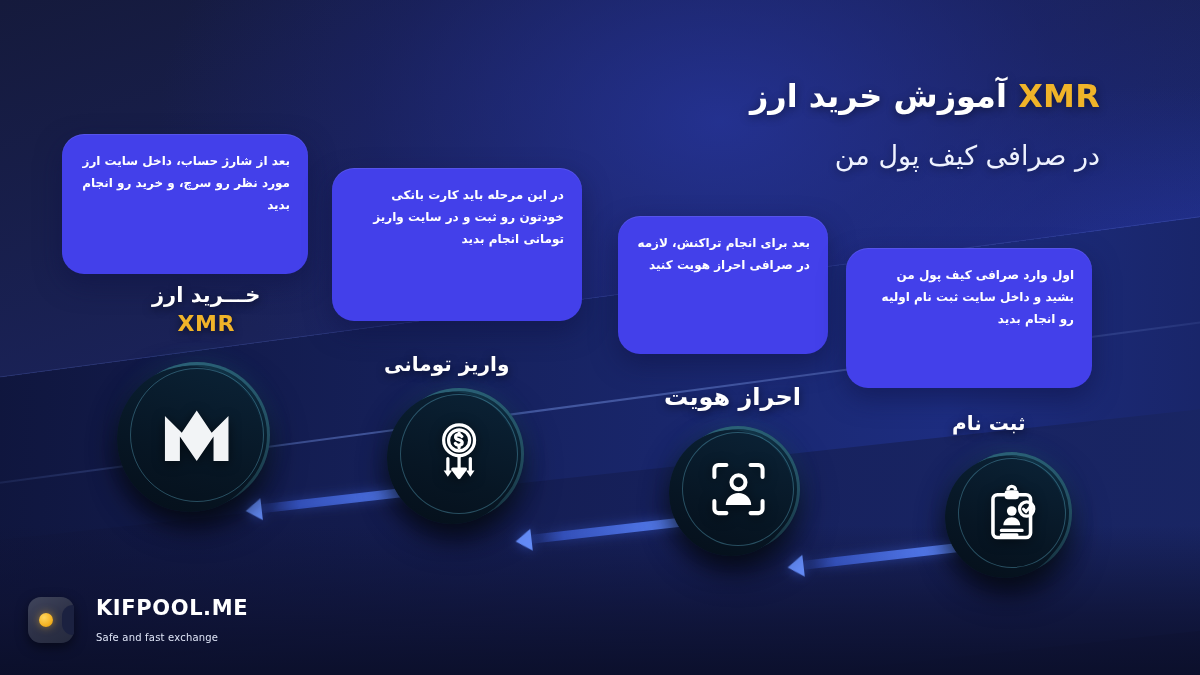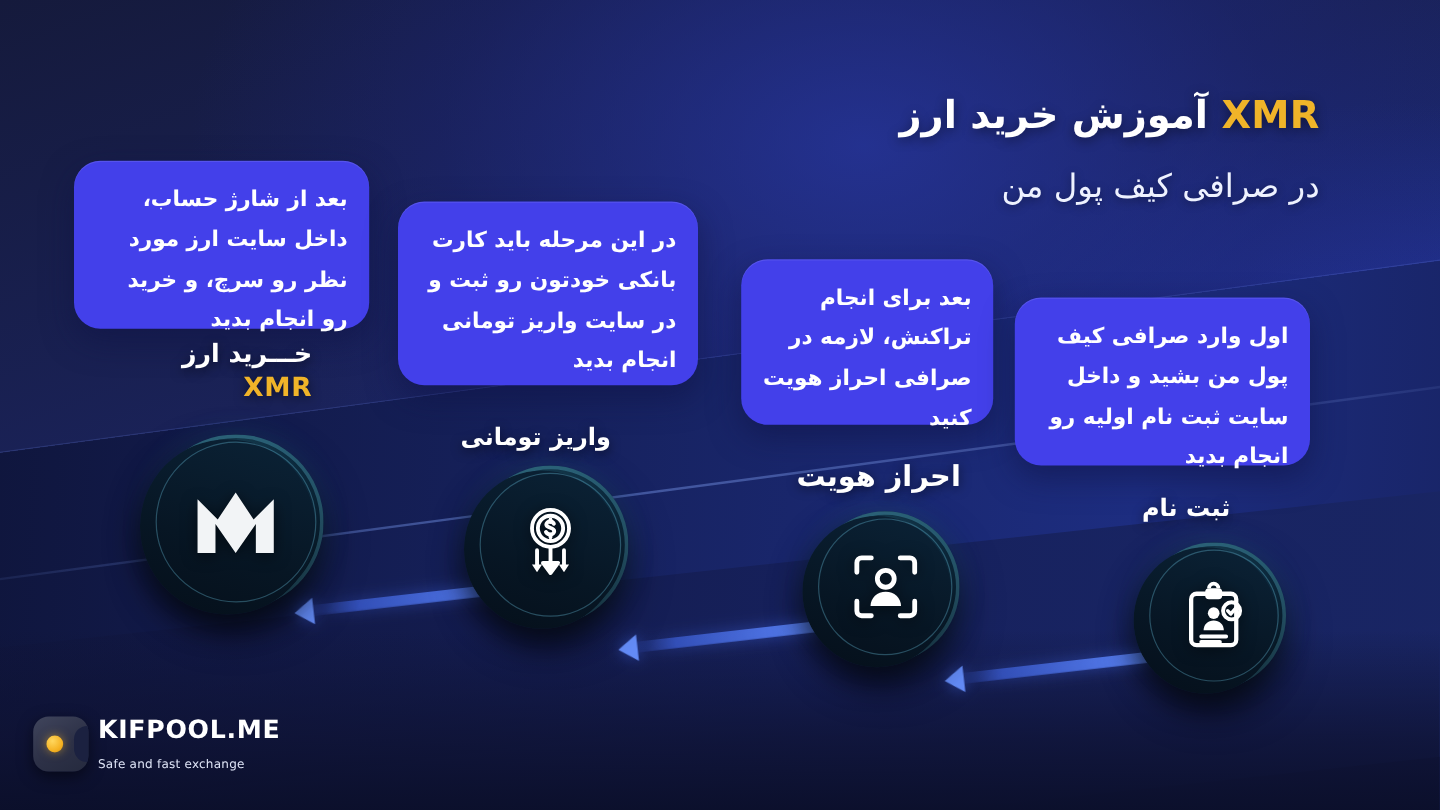--- a/index.html
+++ b/index.html
@@ -93,37 +93,38 @@
 
   
   .card {
     position: absolute;
     background: #4340ea;
     border-radius: 22px;
     padding: 16px 18px 18px;
     color: #ffffff;
     text-align: right;
     direction: rtl;
-    font-size: 18px;
+    font-size: 12px;
     font-weight: 700;
     line-height: 1.85;
     letter-spacing: .1px;
     box-shadow: 0 10px 26px rgba(15,18,70,.55), inset 0 1px 0 rgba(255,255,255,.10);
     z-index: 7;
   }
   .card-1 { left: 62px;  top: 134px; width: 246px; height: 140px; }
   .card-2 { left: 332px; top: 168px; width: 250px; height: 153px; }
   .card-3 { left: 618px; top: 216px; width: 210px; height: 138px; }
   .card-4 { left: 846px; top: 248px; width: 246px; height: 140px; }
 
   
   .step-label {
     position: absolute;
     color: #ffffff;
     font-weight: 800;
+    text-align: center;
     direction: rtl;
     line-height: 1.18;
     text-shadow: 0 2px 9px rgba(0,0,0,.55);
     z-index: 8;
     white-space: nowrap;
   }
   .label-1 { left: 152px; top: 283px; font-size: 21px; }
   .label-1 .xmr { display: block; color: #f0b429; font-size: 22px; margin-top: 3px; letter-spacing: .5px; }
   .label-2 { left: 384px; top: 353px; font-size: 20px; }
   .label-3 { left: 664px; top: 383px; font-size: 24px; }
@@ -192,21 +193,21 @@
   .arrow-a { left: 258px; top: 494px; width: 186px; transform: rotate(-6.5deg); }
   .arrow-b { left: 528px; top: 526px; width: 160px; transform: rotate(-6.5deg); }
   .arrow-c { left: 800px; top: 552px; width: 160px; transform: rotate(-6.5deg); }
 
   
   .logo {
     position: absolute;
     left: 28px; bottom: 32px;
     display: flex;
     align-items: center;
-    gap: 8px;
+    gap: 22px;
     direction: ltr;
     z-index: 9;
   }
   .logo-mark {
     position: relative;
     width: 46px; height: 46px;
     border-radius: 13px;
     background: linear-gradient(150deg, #40455c 0%, #2d3147 55%, #252a3e 100%);
     box-shadow: 0 4px 12px rgba(0,0,0,.5);
     overflow: hidden;

